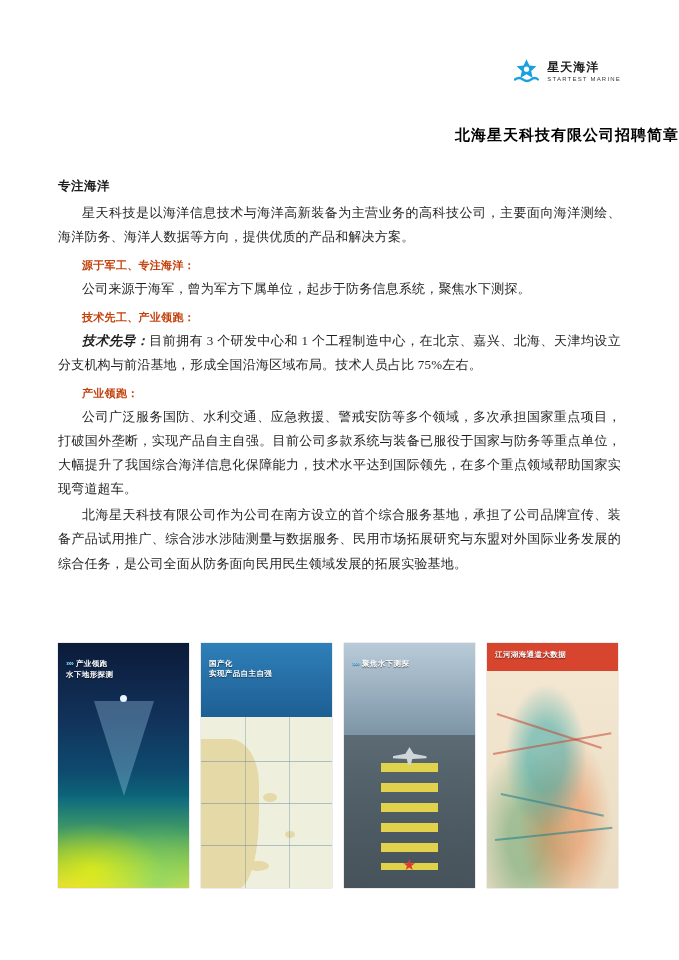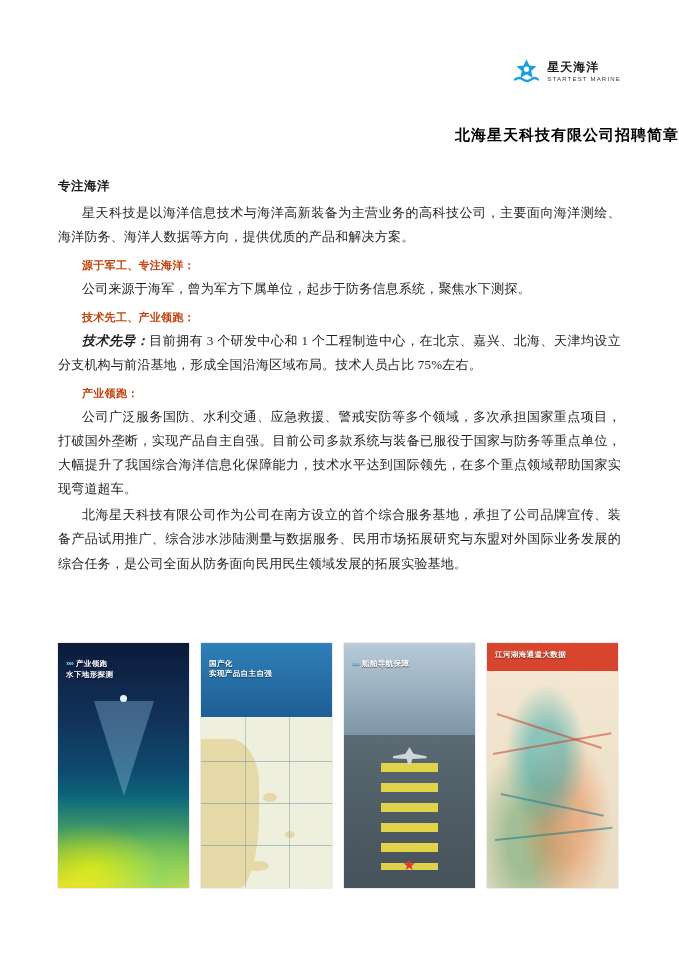--- a/index.html
+++ b/index.html
@@ -293,21 +293,21 @@
       </div>
     </div>
 
     <div class="img-card c3">
       <div class="sky"></div>
       <div class="deck"></div>
       <div class="stripe"></div>
       <div class="jet"></div>
       <div class="star">★</div>
       <div class="cap">
-        <span class="arrows">»»</span><span>船舶导航保障</span>
+        <span class="arrows">»»</span><span>聚焦水下测探</span>
       </div>
     </div>
 
     <div class="img-card c4">
       <div class="mapnet"></div>
       <div class="topband"></div>
       <div class="ridge" style="left:10px; top:70px; width:110px; transform:rotate(18deg);"></div>
       <div class="ridge" style="left:6px; top:110px; width:120px; transform:rotate(-10deg);"></div>
       <div class="ridge ridge2" style="left:14px; top:150px; width:105px; transform:rotate(12deg);"></div>
       <div class="ridge ridge2" style="left:8px; top:196px; width:118px; transform:rotate(-6deg);"></div>

